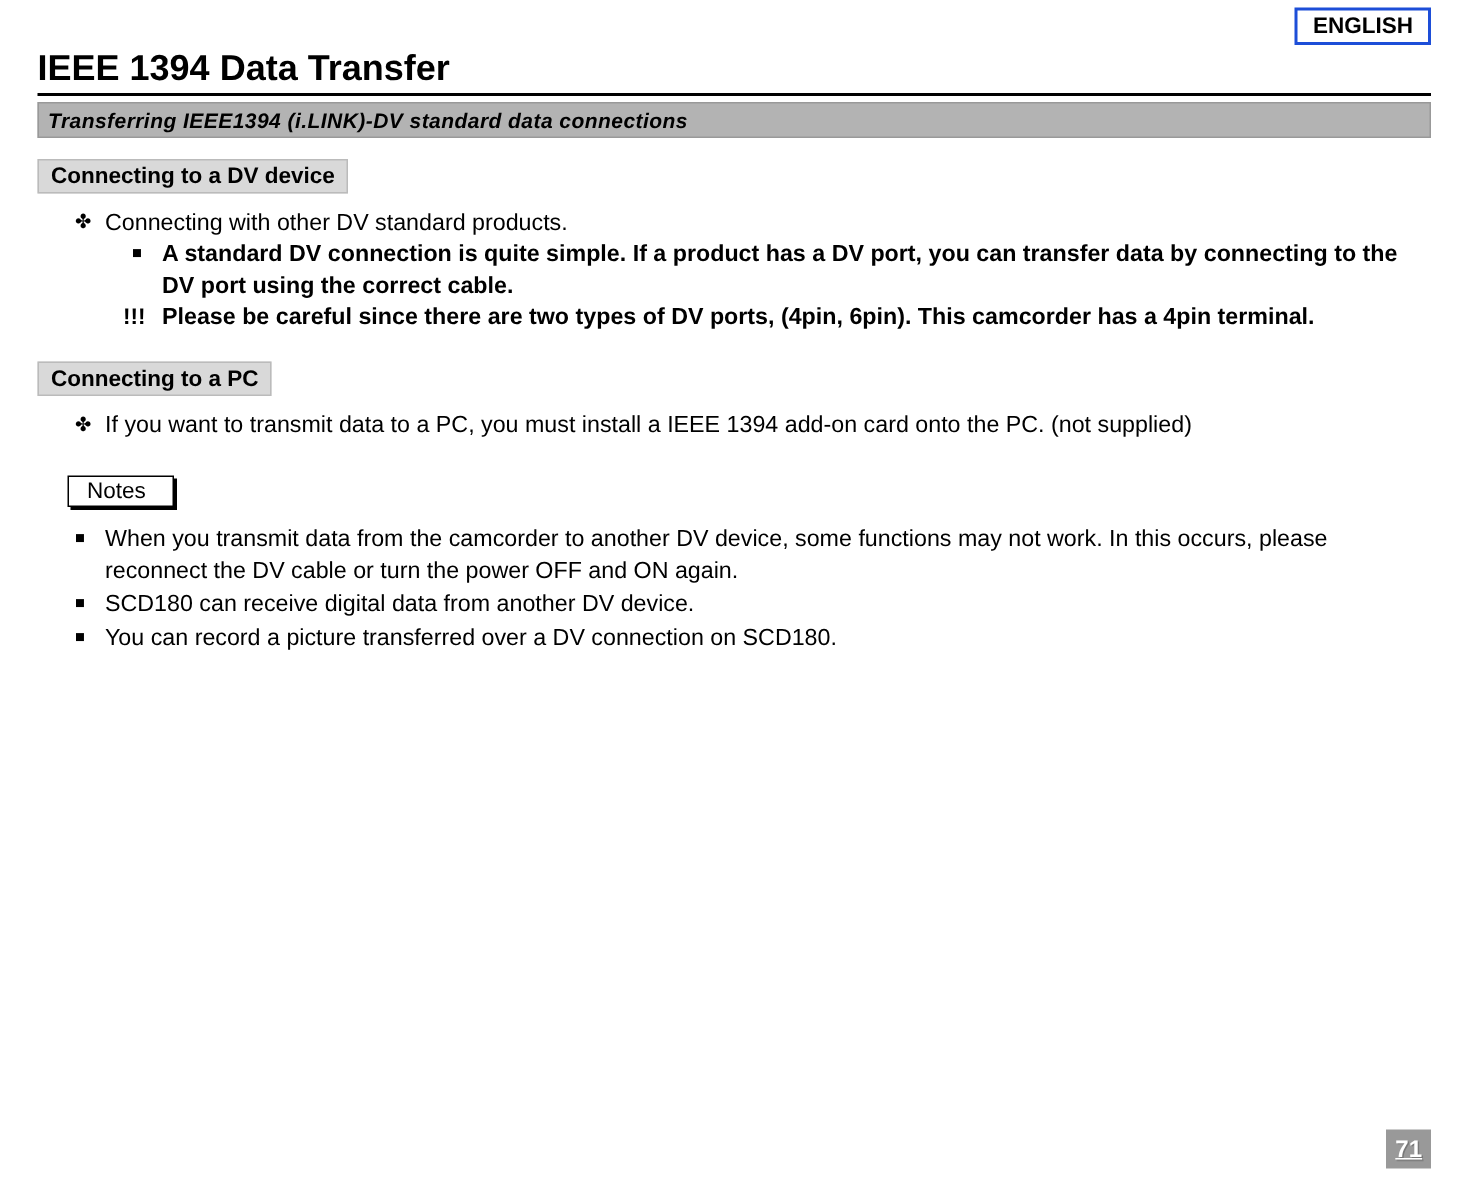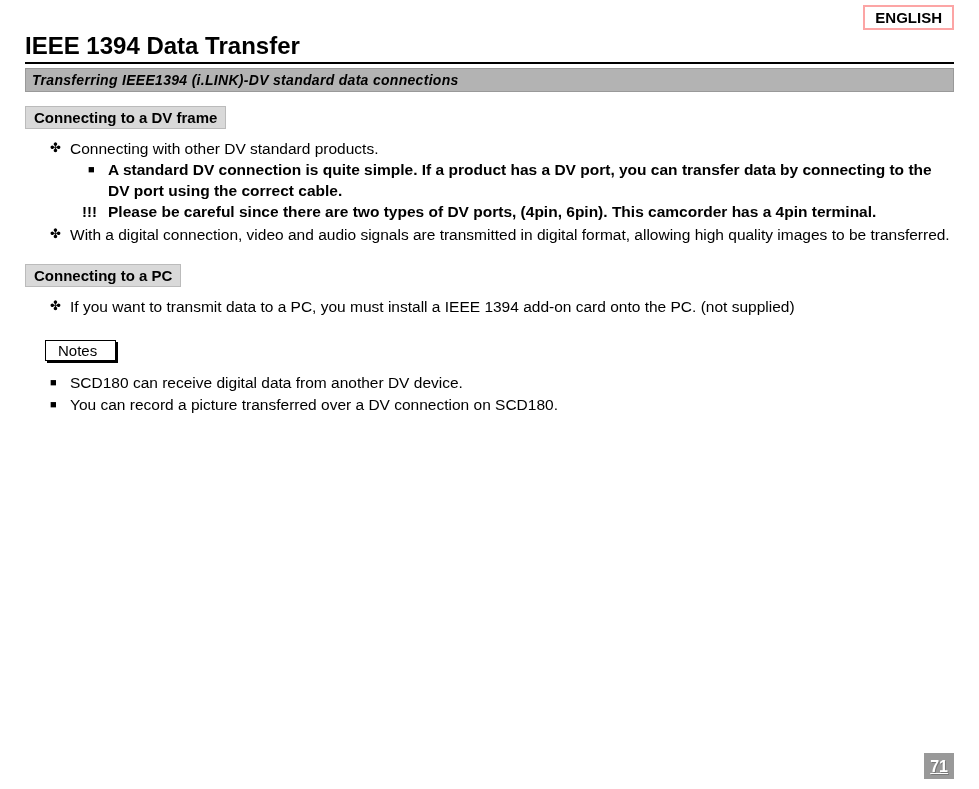--- a/index.html
+++ b/index.html
@@ -13,21 +13,21 @@
       height: 789px;
       background: #fff;
       position: relative;
       padding: 10px 25px;
       color: #000;
     }
     .lang-box {
       position: absolute;
       top: 5px;
       right: 25px;
-      border: 2px solid #fca5a5;
+      border: 2px solid #1d4ed8;
       padding: 2px 10px;
       font-weight: bold;
       font-size: 15px;
     }
     .page-title {
       font-size: 24px;
       font-weight: bold;
       margin-top: 22px;
       margin-bottom: 2px;
     }
@@ -134,43 +134,43 @@
 
 
 <div class="lang-box">ENGLISH</div>
 
 <h1 class="page-title">IEEE 1394 Data Transfer</h1>
 <div class="title-underline"></div>
 
 <div class="subtitle-bar">Transferring IEEE1394 (i.LINK)-DV standard data connections</div>
 
 <div class="content-block">
-  <div class="section-heading">Connecting to a DV frame</div>
+  <div class="section-heading">Connecting to a DV device</div>
   <ul class="bullet-list">
     <li class="bullet-cross">
       <span>Connecting with other DV standard products.</span>
       <ul class="sub-list">
         <li class="sub-square">A standard DV connection is quite simple. If a product has a DV port, you can transfer data by connecting to the DV port using the correct cable.</li>
         <li class="sub-exclaim">Please be careful since there are two types of DV ports, (4pin, 6pin). This camcorder has a 4pin terminal.</li>
       </ul>
     </li>
-    <li class="bullet-cross">With a digital connection, video and audio signals are transmitted in digital format, allowing high quality images to be transferred.</li>
   </ul>
 </div>
 
 <div class="content-block">
   <div class="section-heading">Connecting to a PC</div>
   <ul class="bullet-list">
     <li class="bullet-cross">If you want to transmit data to a PC, you must install a IEEE 1394 add-on card onto the PC. (not supplied)</li>
   </ul>
 </div>
 
 <div class="notes-box">Notes</div>
 
 <ul class="bullet-list">
+  <li class="bullet-square">When you transmit data from the camcorder to another DV device, some functions may not work. In this occurs, please reconnect the DV cable or turn the power OFF and ON again.</li>
   <li class="bullet-square">SCD180 can receive digital data from another DV device.</li>
   <li class="bullet-square">You can record a picture transferred over a DV connection on SCD180.</li>
 </ul>
 
 <div class="page-number">71</div>
 
 
 
 
 </body></html>

